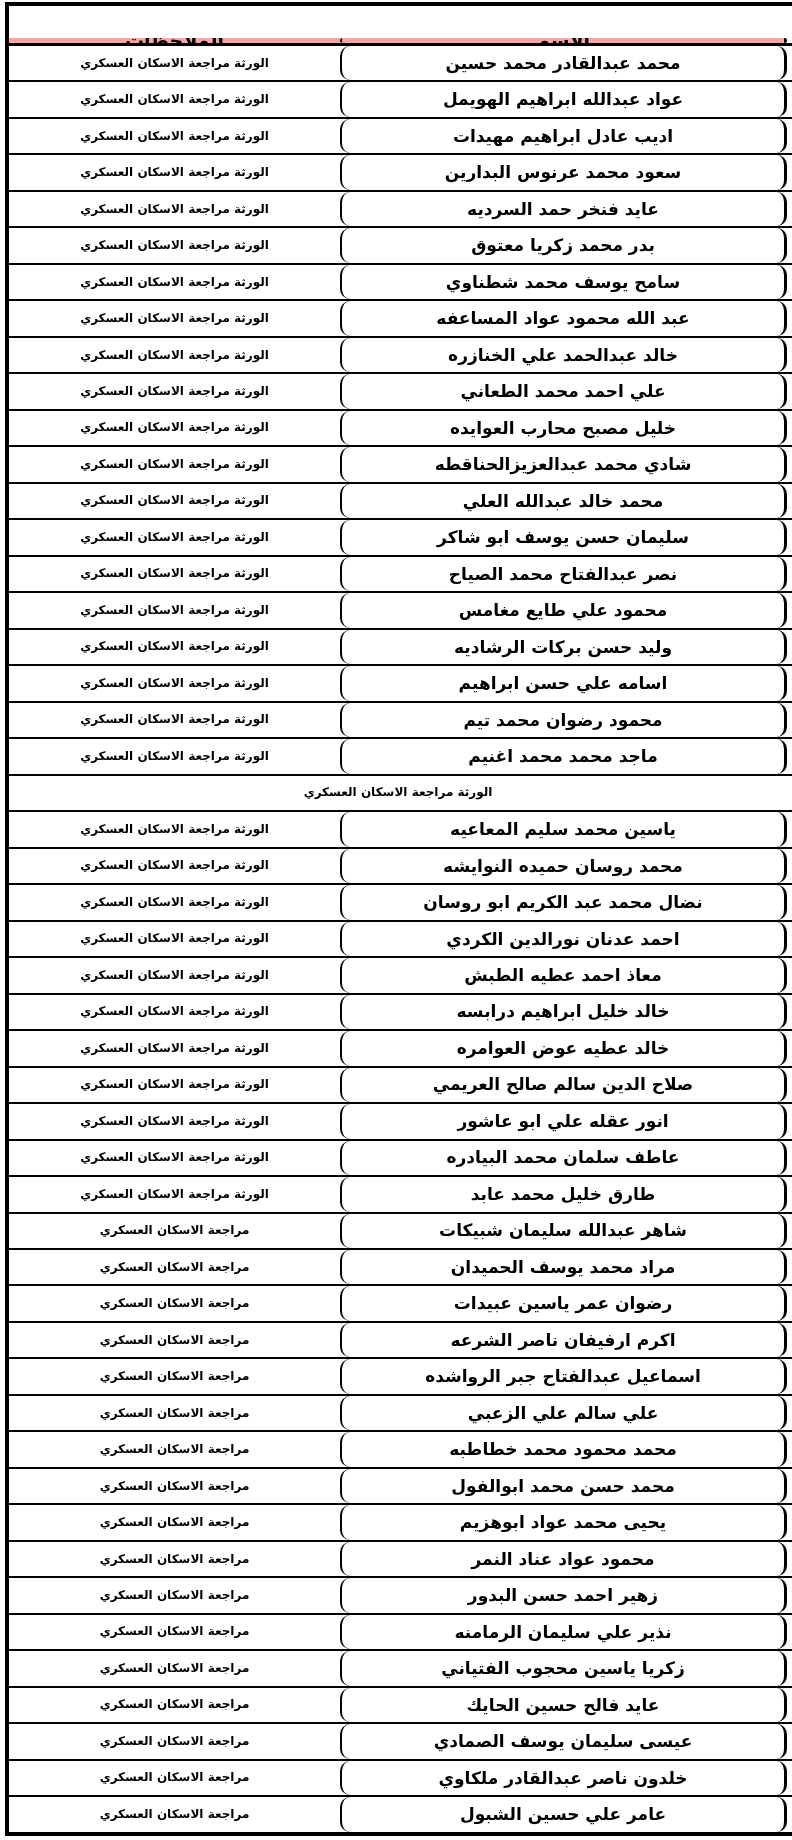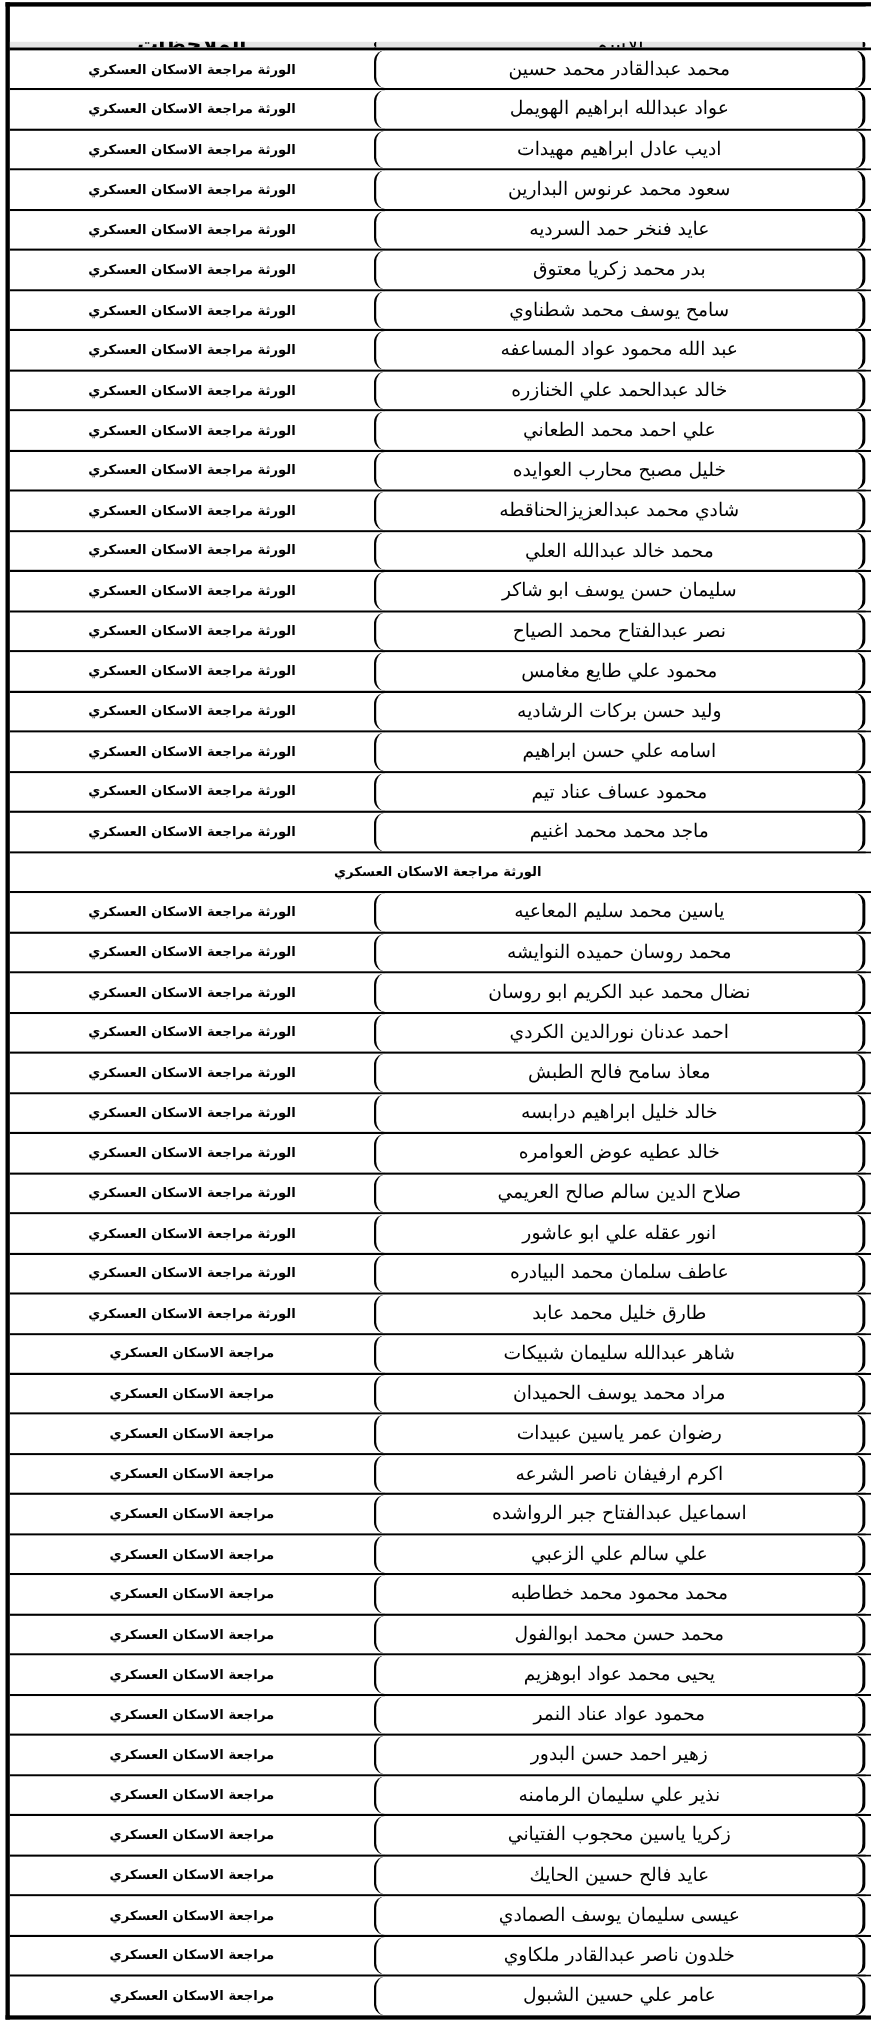--- a/index.html
+++ b/index.html
@@ -60,42 +60,42 @@
   }
   .cell-name {
     flex: 0 0 447px;
     box-sizing: border-box;
     border-right: 3px solid #000;  
     border-left: 2px solid #000;   
     display: flex;
     align-items: center;
     justify-content: center;
     text-align: center;
-    font-weight: normal;
+    font-weight: bold;
     font-size: 17px;
     line-height: 1.1;
     padding: 0 6px;
     overflow: hidden;
     border-radius: 10px;
   }
   .cell-notes {
     flex: 1 1 auto;
     display: flex;
     align-items: center;
     justify-content: center;
     text-align: center;
     font-weight: bold;
     font-size: 12px;
     line-height: 1.1;
     padding: 0 4px;
     overflow: hidden;
   }
   .thead .cell-name,
   .thead .cell-notes {
-    background: #e5e5e5;
+    background: #fca5a5;
     font-size: 19px;
     margin-top: 32px;
   }
   .thead .edge-sliver { background: #ffffff; }
 </style>
 </head>
 <body>
 
 <div class="page">
   <div class="names-table">
@@ -210,21 +210,21 @@
   </div>
 
   <div class="trow">
     <div class="edge-sliver"></div>
     <div class="cell-name">اسامه علي حسن ابراهيم</div>
     <div class="cell-notes">الورثة مراجعة الاسكان العسكري</div>
   </div>
 
   <div class="trow">
     <div class="edge-sliver"></div>
-    <div class="cell-name">محمود عساف عناد تيم</div>
+    <div class="cell-name">محمود رضوان محمد تيم</div>
     <div class="cell-notes">الورثة مراجعة الاسكان العسكري</div>
   </div>
 
   <div class="trow">
     <div class="edge-sliver"></div>
     <div class="cell-name">ماجد محمد محمد اغنيم</div>
     <div class="cell-notes">الورثة مراجعة الاسكان العسكري</div>
   </div>
 
   <div class="trow">
@@ -251,21 +251,21 @@
   </div>
 
   <div class="trow">
     <div class="edge-sliver"></div>
     <div class="cell-name">احمد عدنان نورالدين الكردي</div>
     <div class="cell-notes">الورثة مراجعة الاسكان العسكري</div>
   </div>
 
   <div class="trow">
     <div class="edge-sliver"></div>
-    <div class="cell-name">معاذ سامح فالح الطبش</div>
+    <div class="cell-name">معاذ احمد عطيه الطبش</div>
     <div class="cell-notes">الورثة مراجعة الاسكان العسكري</div>
   </div>
 
   <div class="trow">
     <div class="edge-sliver"></div>
     <div class="cell-name">خالد خليل ابراهيم درابسه</div>
     <div class="cell-notes">الورثة مراجعة الاسكان العسكري</div>
   </div>
 
   <div class="trow">

